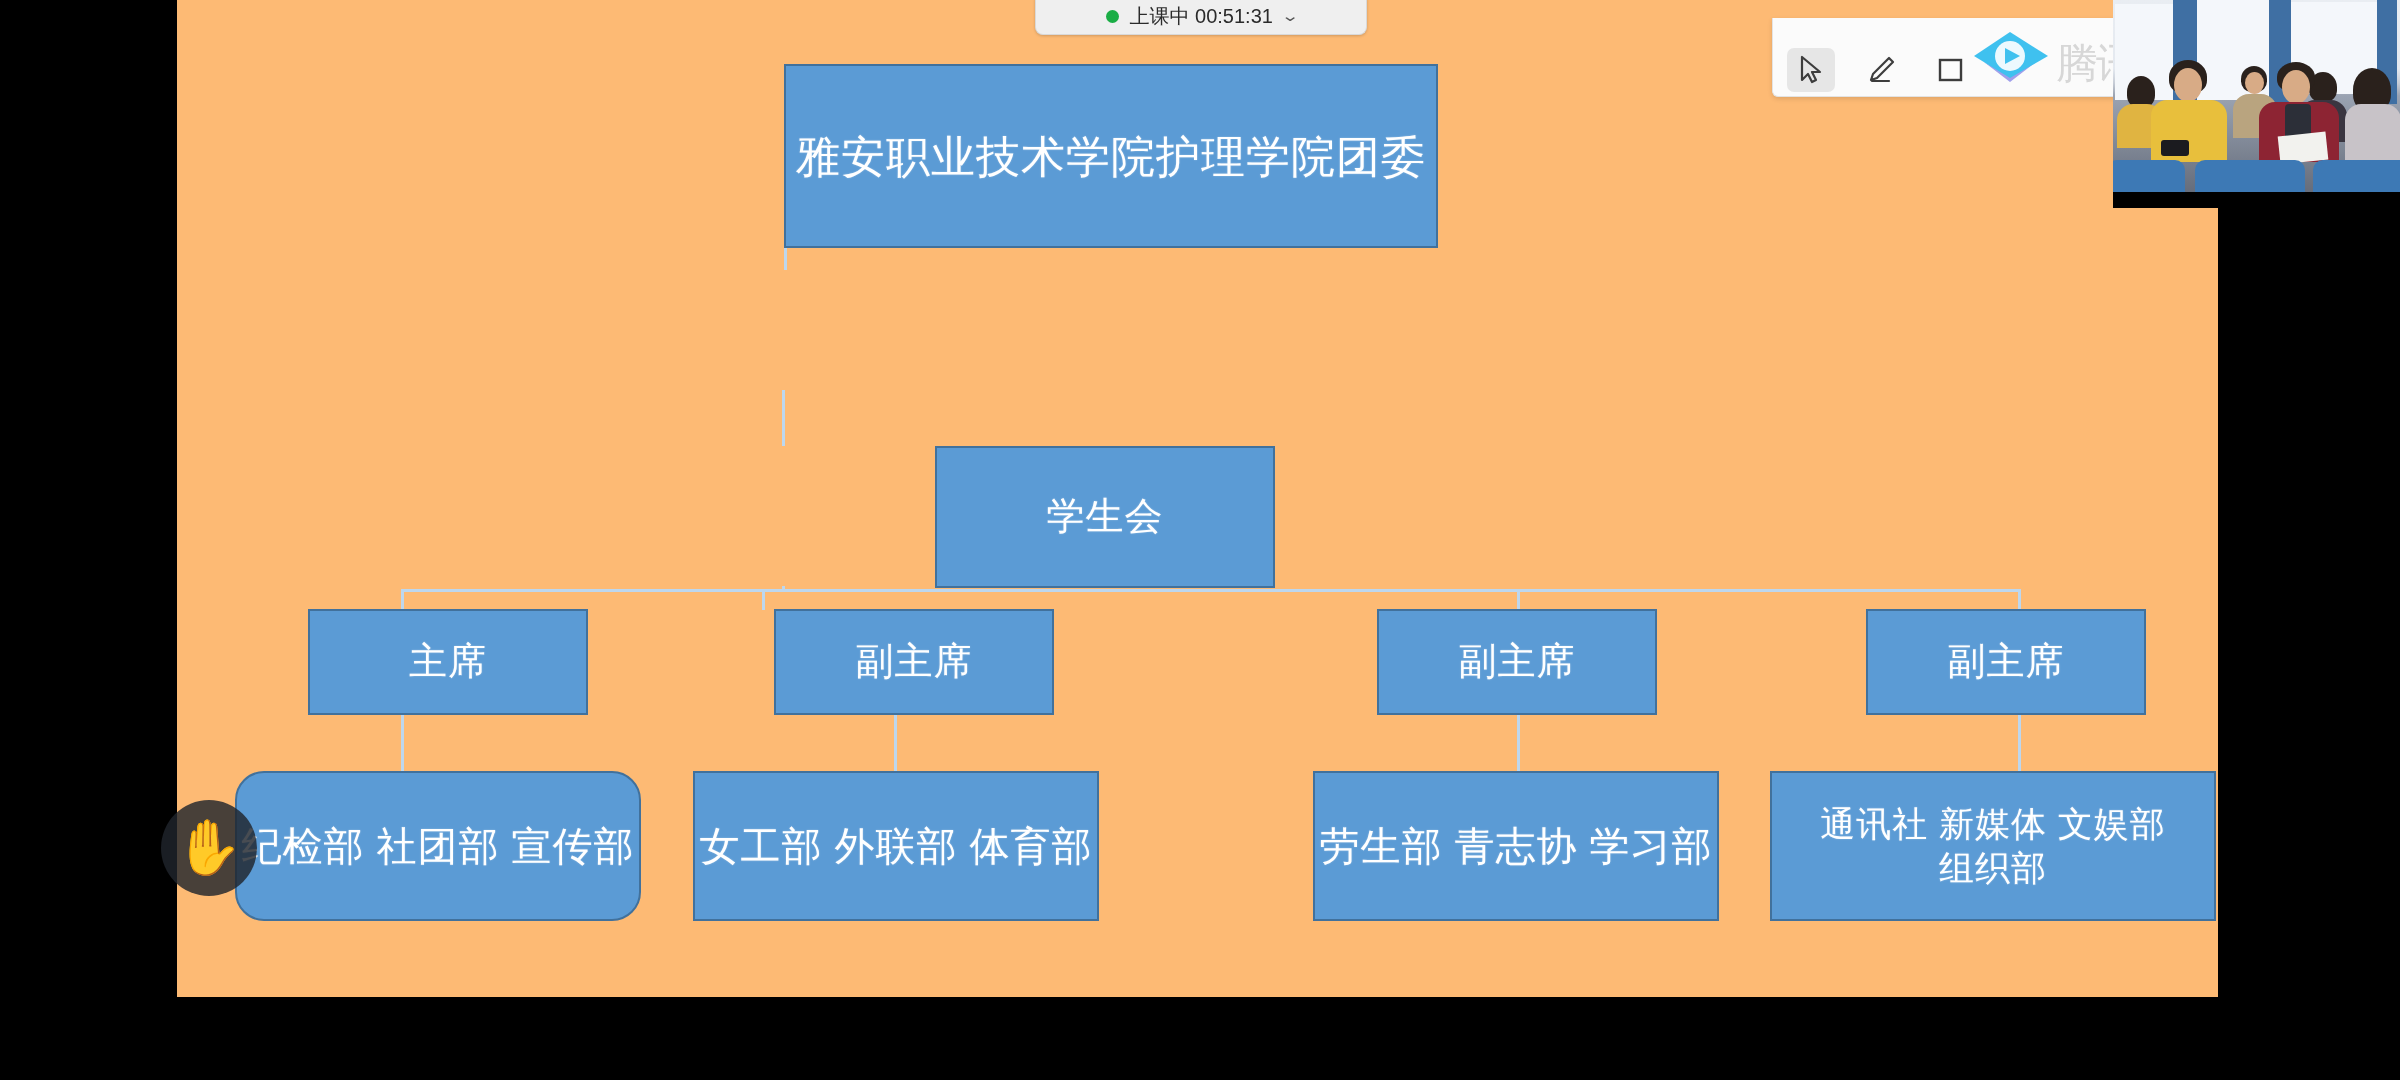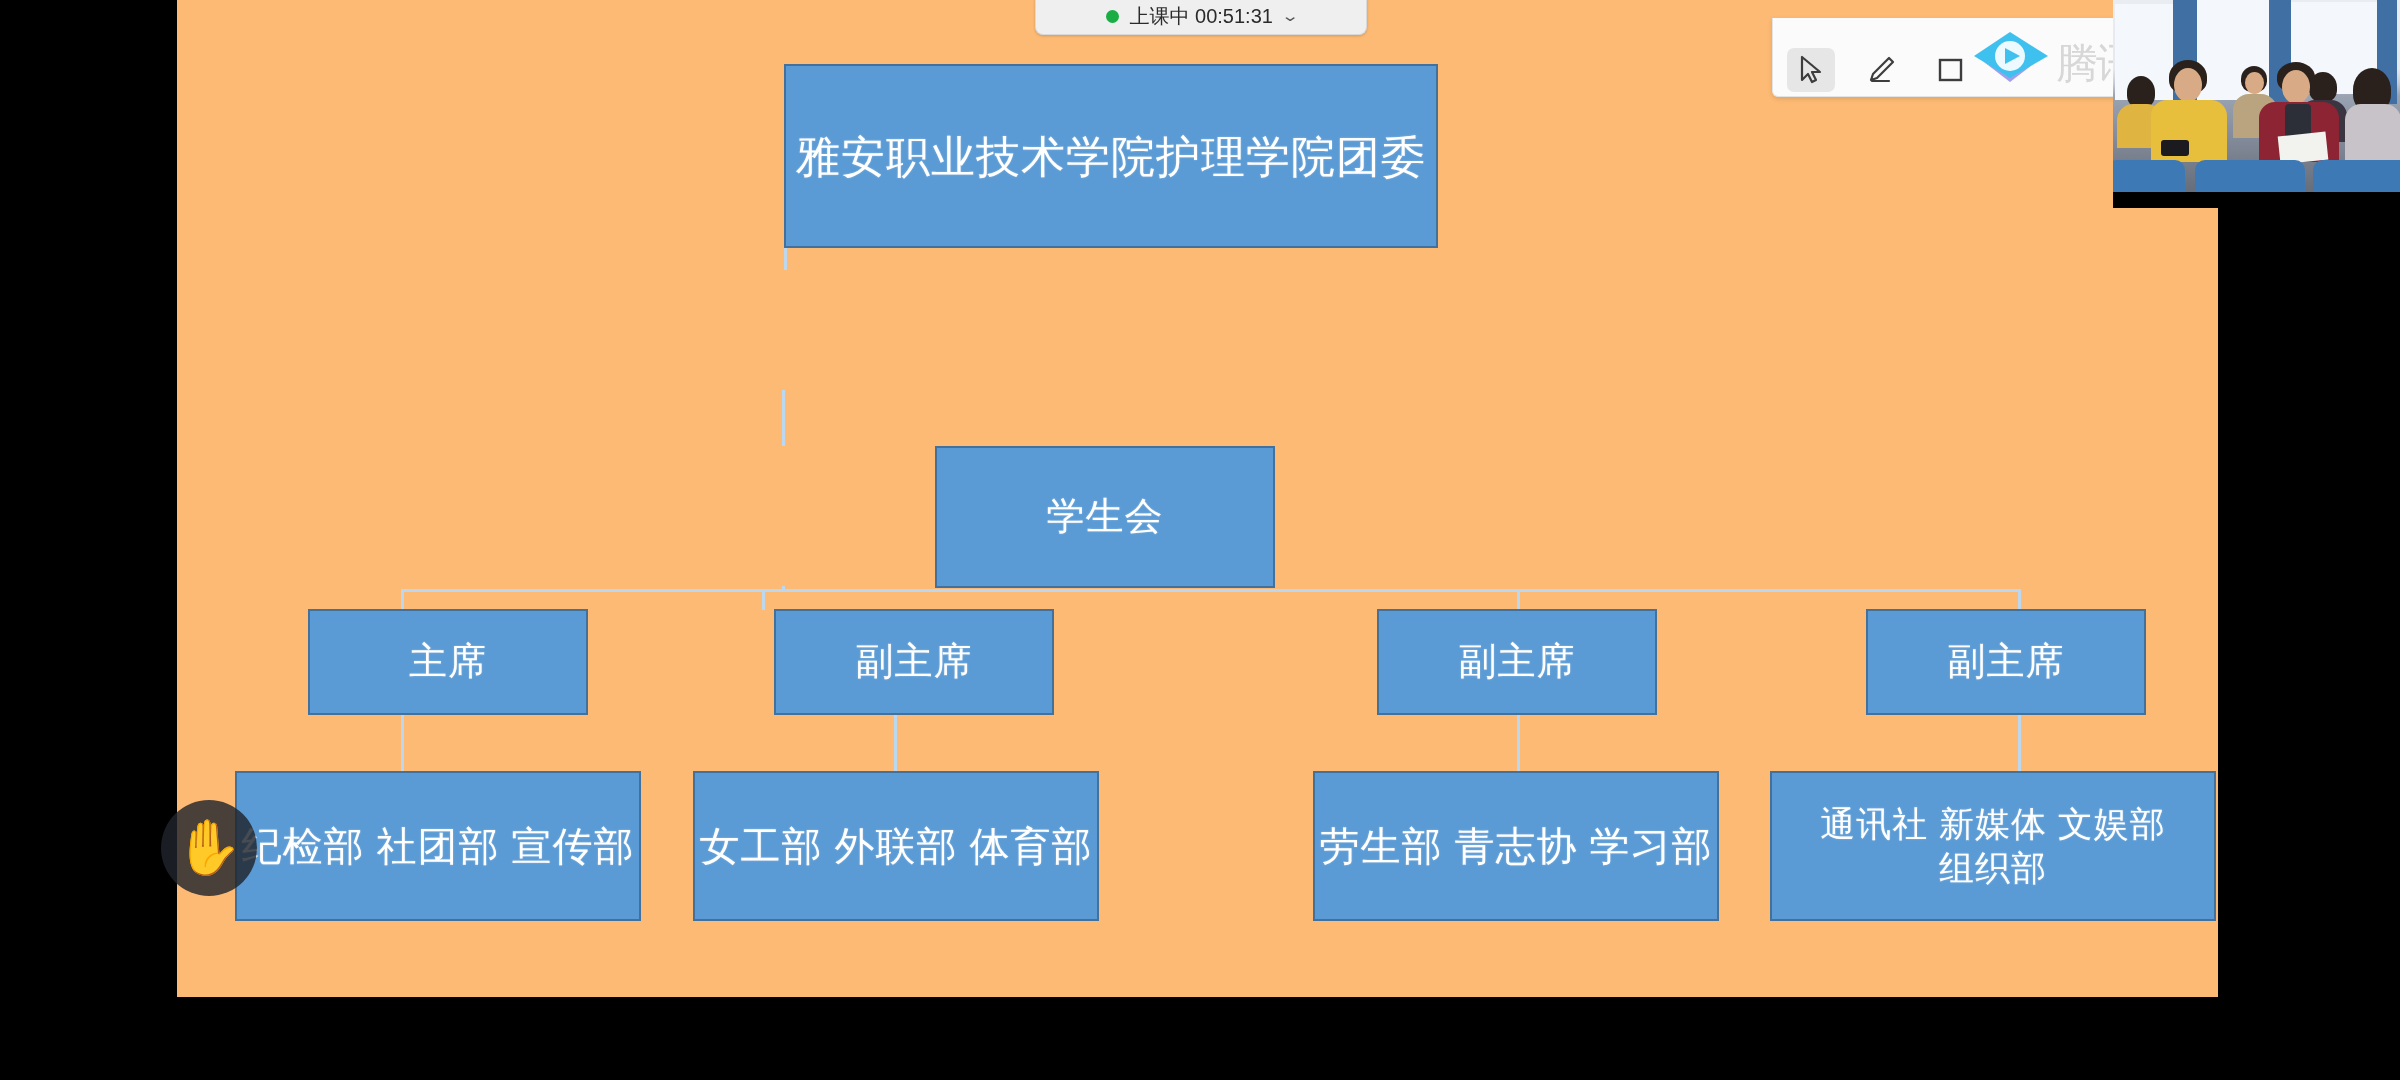--- a/index.html
+++ b/index.html
@@ -126,21 +126,21 @@
     <div class="node" style="left:597px;top:609px;width:280px;height:106px;font-size:38px;">
       <span>副主席</span>
     </div>
     <div class="node" style="left:1200px;top:609px;width:280px;height:106px;font-size:38px;">
       <span>副主席</span>
     </div>
     <div class="node" style="left:1689px;top:609px;width:280px;height:106px;font-size:38px;">
       <span>副主席</span>
     </div>
 
-    <div class="node" style="left:58px;top:771px;width:406px;height:150px;font-size:40px;">
+    <div class="node" style="left:58px;top:771px;width:406px;height:150px;font-size:40px;border-radius:29px;">
       <span>纪检部 社团部 宣传部</span>
     </div>
     <div class="node" style="left:1136px;top:771px;width:406px;height:150px;font-size:40px;">
       <span>劳生部 青志协 学习部</span>
     </div>
     <div class="node" style="left:516px;top:771px;width:406px;height:150px;font-size:40px;">
       <span>女工部 外联部 体育部</span>
     </div>
     <div class="node" style="left:1593px;top:771px;width:446px;height:150px;font-size:35px;">
       <span>通讯社 新媒体 文娱部

